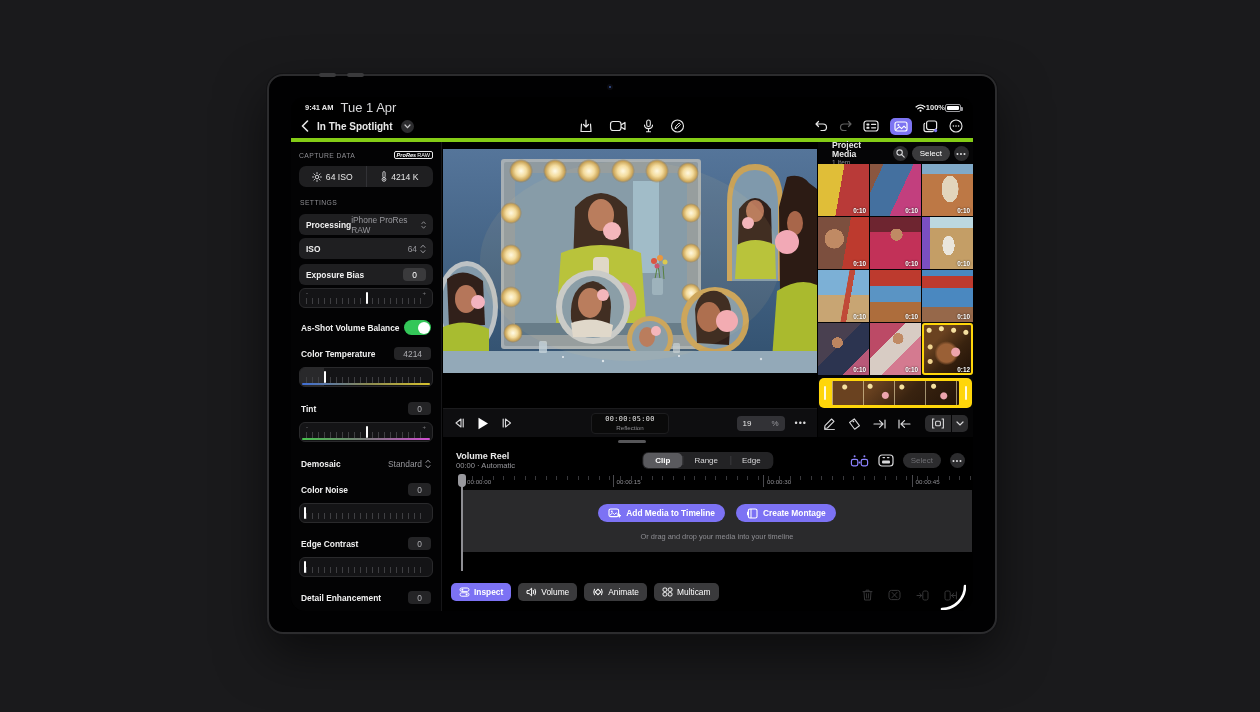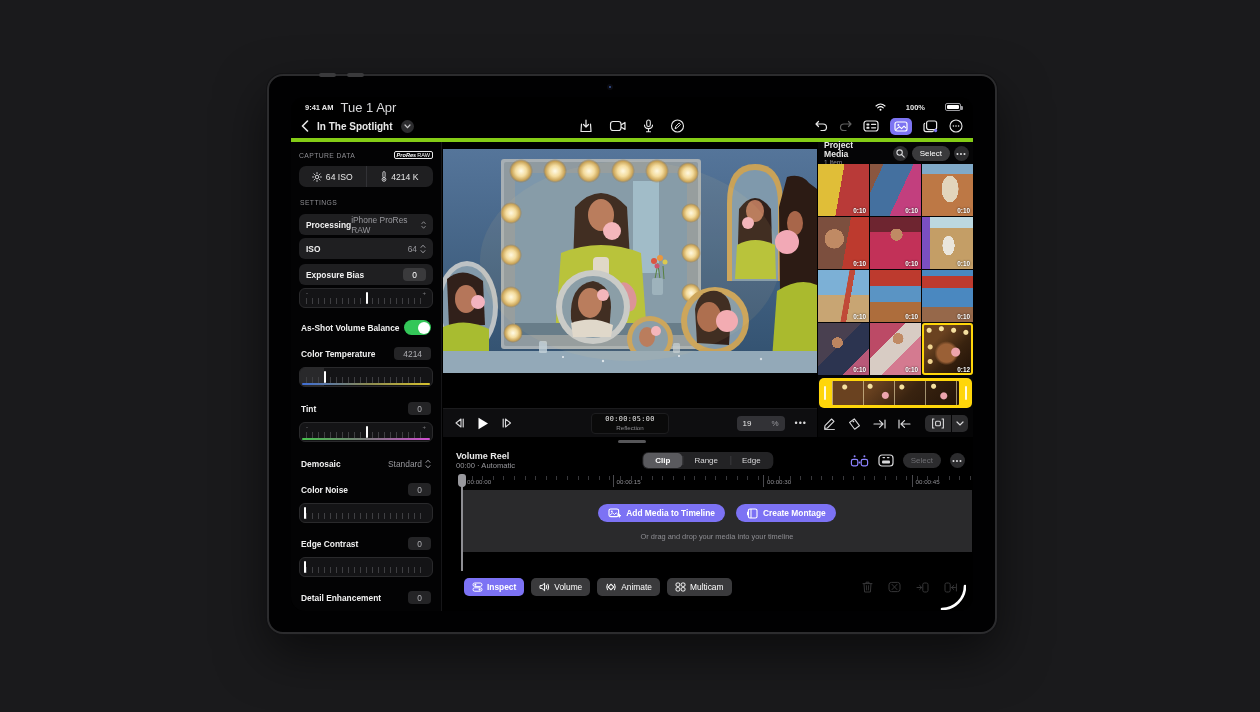--- a/index.html
+++ b/index.html
@@ -12,21 +12,21 @@
   .vol-btn { position:absolute; top:-3px; height:4px; width:17px; background:#3a3a3c; border-radius:2px; }
   .cam-dot { position:absolute; top:8px; width:6px; height:6px; border-radius:50%; background:#0b0b12; }
   .cam-lens { position:absolute; top:10px; width:2px; height:2px; border-radius:50%; background:#3a5a9e; }
   .screen { position:absolute; left:22px; top:21px; width:682px; height:514px; background:#000; border-radius:14px; overflow:hidden;
             font-size:9px; color:#e8e8e8; }
 
   
   .statusbar { position:absolute; left:0; top:0; width:100%; height:17px; display:flex; align-items:center; padding:4px 12px 0 14px; }
   .sb-time { font-weight:bold; font-size:7.5px; }
   .sb-date { font-size:13px; color:#d8d8da; margin-left:7px; }
-  .sb-right { margin-left:auto; display:flex; align-items:flex-start; gap:20px; }
+  .sb-right { margin-left:auto; display:flex; align-items:center; gap:0; }
   .sb-batt-pct { font-size:7.5px; font-weight:bold; }
   .batt { position:relative; width:16px; height:8px; border:1px solid #9a9a9e; border-radius:2px; }
   .batt-fill { position:absolute; left:1px; top:1px; bottom:1px; width:12px; background:#fff; border-radius:1px; }
   .batt-nub { position:absolute; right:-3px; top:2px; width:2px; height:4px; background:#9a9a9e; border-radius:0 1px 1px 0; }
 
   
   .navbar { position:absolute; left:0; top:17px; width:100%; height:28px; display:flex; align-items:center; padding:0 10px;
             border-bottom:4px solid #84cc16; }
   .nav-left { display:flex; align-items:center; gap:8px; }
   .nav-title { font-weight:bold; font-size:10px; }
@@ -80,21 +80,21 @@
             border-radius:4px; text-align:center; border:1px solid #1d1d1f; }
   .tc-time { font-family:"DejaVu Sans Mono",monospace; font-size:6.8px; color:#ececec; letter-spacing:.4px; line-height:10px; }
   .tc-name { font-size:6.2px; color:#8e8e93; line-height:7px; }
   .tr-right { margin-left:auto; display:flex; align-items:center; gap:10px; }
   .zoom-box { background:#323236; border-radius:4px; height:15px; padding:0 6px; display:flex; align-items:center; gap:20px; font-size:8px; }
   .zoom-box .pct { color:#98989d; }
   .dots { color:#d8d8da; font-size:9px; letter-spacing:1px; }
 
   
   .right-panel { position:absolute; left:527px; top:45px; width:155px; height:295px; background:#050506; }
-  .mp-head { height:21px; display:flex; align-items:center; padding:2px 4px 0 6px; gap:13px; }
+  .mp-head { height:21px; display:flex; align-items:center; padding:2px 4px 0 6px; gap:13px;margin-left:8px; }
   .mp-title { font-size:8.6px; font-weight:bold; line-height:9px; }
   .mp-count { font-size:6.6px; color:#8e8e93; }
   .circ-btn { width:15px; height:15px; border-radius:50%; background:#2c2c2e; display:flex; align-items:center; justify-content:center; }
   .pill-btn { height:15px; border-radius:8px; background:#3a3a3c; color:#fff; font-size:8px; display:flex; align-items:center; padding:0 8px; }
   .mp-right { margin-left:auto; display:flex; align-items:center; gap:4px; }
   .media-grid { position:absolute; left:0; top:22px; width:155px; display:grid; grid-template-columns:repeat(3,51px); grid-auto-rows:52px; gap:1px; }
   .mcell { position:relative; overflow:hidden; }
   .mcell.selected { outline:2px solid #FFD60A; outline-offset:-2px; border-radius:3px; }
   .mdur { position:absolute; right:3px; bottom:2px; font-size:6.4px; font-weight:bold; color:#fff; text-shadow:0 0 2px rgba(0,0,0,.9); }
   .v1 { background:linear-gradient(100deg,#e0be38 0 44%,#b93a38 44%),linear-gradient(#b93a38,#b93a38); }
@@ -154,21 +154,21 @@
   .rlabel { position:absolute; top:1px; font-size:6.2px; color:#8e8e93; border-left:1px solid #4a4a4e; padding:3px 0 0 3px; height:12px; }
   .playhead-line { position:absolute; left:170px; top:377px; width:2px; height:97px; background:#8e8e93; }
   .playhead-cap { position:absolute; left:167px; top:377px; width:8px; height:13px; background:#98989d; border-radius:3px 3px 4px 4px; }
   .lane { position:absolute; left:171px; top:393px; width:510px; height:62px; background:#2a2a2c; }
   .lane-center { position:absolute; left:0; right:0; top:14px; display:flex; justify-content:center; gap:11px; }
   .accent-btn { height:18px; border-radius:9px; background:#7c72f4; color:#fff; font-size:8.4px; font-weight:bold;
                 display:flex; align-items:center; gap:5px; padding:0 10px; }
   .lane-hint { position:absolute; left:0; right:0; top:42px; text-align:center; font-size:7.4px; color:#8e8e93; }
 
   
-  .btm-toolbar { position:absolute; left:152px; top:476px; width:530px; height:28px; display:flex; align-items:center; padding-left:21px; gap:7px; }
+  .btm-toolbar { position:absolute; left:152px; top:476px; width:530px; height:28px; display:flex; align-items:flex-end; padding-left:8px; gap:7px; }
   .tool-btn { height:18px; border-radius:5px; background:#3a3a3c; color:#fff; font-size:8.4px; display:flex; align-items:center; gap:4px; padding:0 8px; }
   .tool-btn.primary { background:#7c72f4; font-weight:bold; }
   .btm-right { margin-left:auto; display:flex; align-items:center; gap:15px; padding-right:16px; }
   .corner-arc { position:absolute; right:7px; bottom:1px; }
 </style>
 </head>
 <body>
 
 <div class="stage">
   <div class="ipad">

